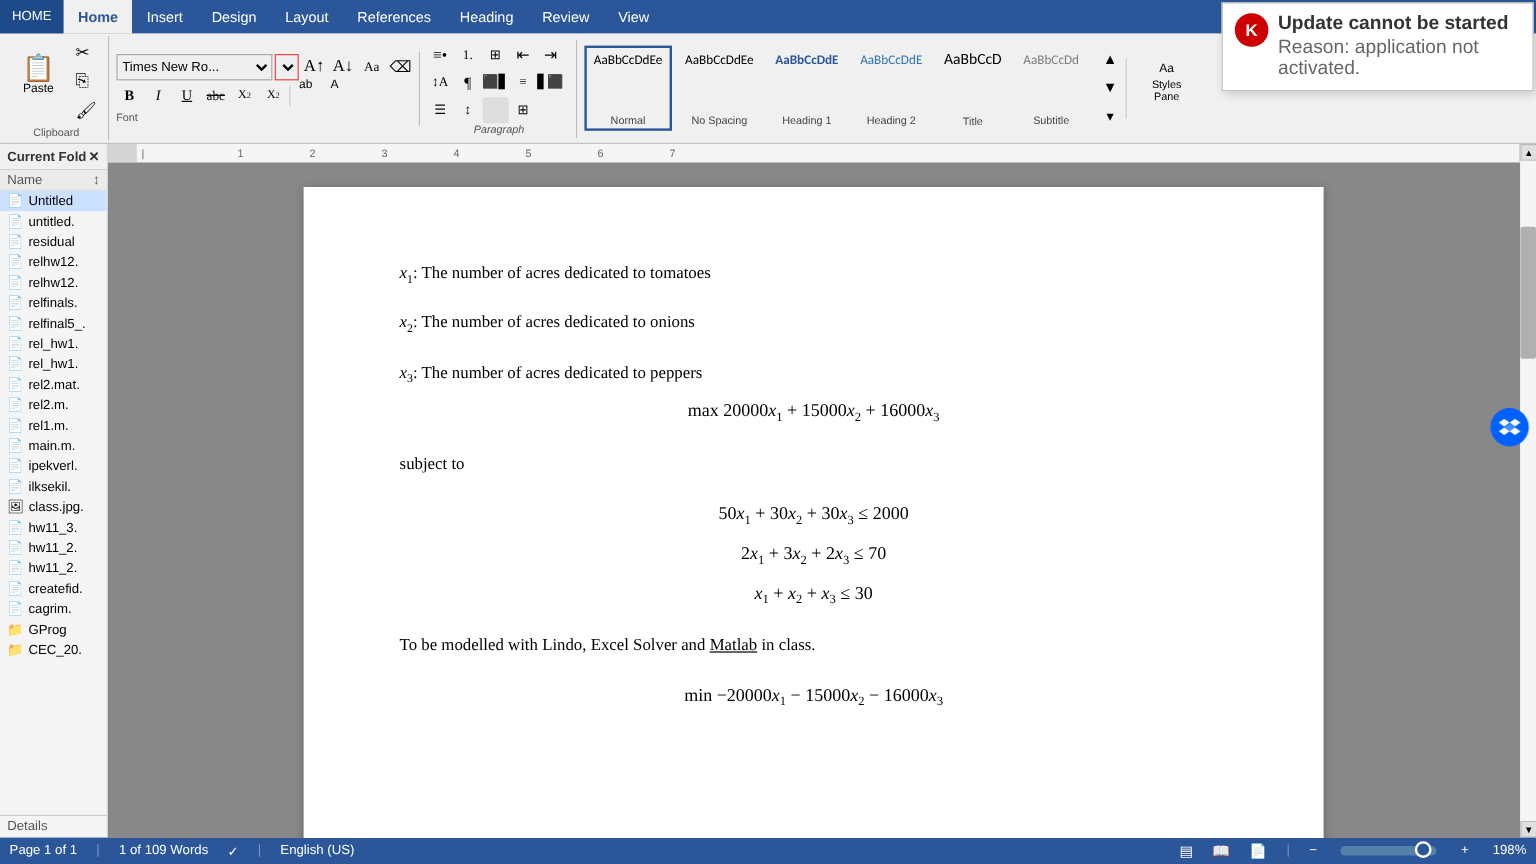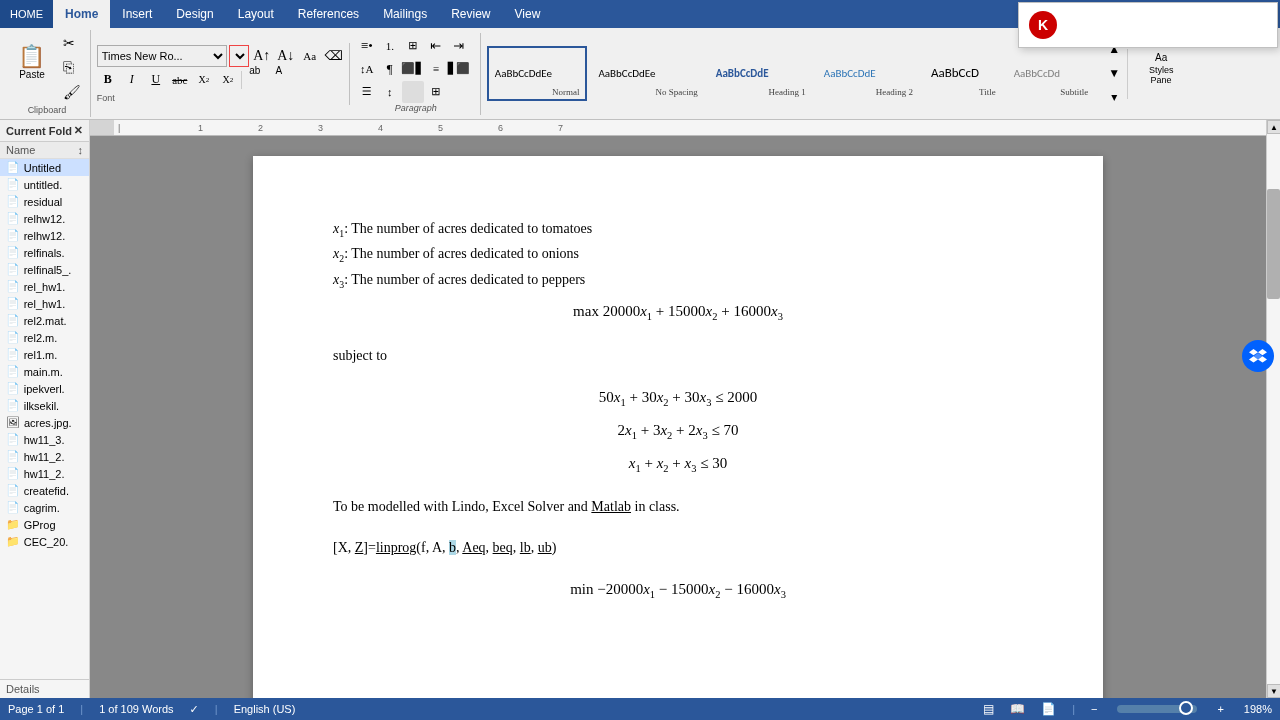--- a/index.html
+++ b/index.html
@@ -103,34 +103,34 @@
       justify-content: center;
       border-radius: 2px;
     }
     .fmt-btn.bold { font-weight: bold; }
     .fmt-btn.italic { font-style: italic; }
     .fmt-btn.underline { text-decoration: underline; }
 
     
     .style-preset {
       display: flex;
-      flex-direction: row;
+      flex-direction: column;
       align-items: center;
       padding: 2px 6px;
       cursor: pointer;
       border: 1px solid transparent;
       min-width: 60px;
     }
     .style-preview {
       font-size: 13px;
       line-height: 1.4;
     }
     .style-label {
       font-size: 9px;
-      font-family: Liberation Serif, serif;
+      font-family: Liberation Sans, sans-serif;
       color: #444;
       margin-top: 37px;
     }
 
     
     #notification {
       position: fixed;
       top: 2px;
       right: 2px;
       background: #fff;
@@ -338,21 +338,21 @@
 </head>
 <body>
 
 <div id="ribbon-tabs">
   <div class="ribbon-tab" style="background:#1e4a8a; font-size:11px; padding:4px 10px;">HOME</div>
   <div class="ribbon-tab active">Home</div>
   <div class="ribbon-tab">Insert</div>
   <div class="ribbon-tab">Design</div>
   <div class="ribbon-tab">Layout</div>
   <div class="ribbon-tab">References</div>
-  <div class="ribbon-tab">Mailings</div>
+  <div class="ribbon-tab">Heading</div>
   <div class="ribbon-tab">Review</div>
   <div class="ribbon-tab">View</div>
 </div>
 
 <div id="ribbon-toolbar">
 
   <div class="toolbar-group">
     <div style="display:flex; gap:2px; align-items:center;">
       <button class="toolbar-btn paste-btn">
         <span class="paste-icon">📋</span>
@@ -456,20 +456,24 @@
       <button class="toolbar-btn" style="width:50px; height:50px; font-size:10px; flex-direction:column; text-align:center;">
         <span>Aa</span>
         <span style="font-size:9px;">Styles<br>Pane</span>
       </button>
     </div>
   </div>
 </div>
 
 <div id="notification">
   <div class="notif-icon">K</div>
+  <div>
+    <div class="notif-title">Update cannot be started</div>
+    <div class="notif-reason">Reason: application not activated.</div>
+  </div>
 </div>
 
 <div id="main-area">
 
   <div id="sidebar">
     <div id="sidebar-header">
       <span>Current Fold</span>
       <span style="cursor:pointer;">✕</span>
     </div>
     <div class="sidebar-col-header">
@@ -532,21 +536,21 @@
       <div class="sidebar-item">
         <span class="file-icon">📄</span>
         <span>ipekverl.</span>
       </div>
       <div class="sidebar-item">
         <span class="file-icon">📄</span>
         <span>ilksekil.</span>
       </div>
       <div class="sidebar-item">
         <span class="file-icon">🖼</span>
-        <span>acres.jpg.</span>
+        <span>class.jpg.</span>
       </div>
       <div class="sidebar-item">
         <span class="file-icon">📄</span>
         <span>hw11_3.</span>
       </div>
       <div class="sidebar-item">
         <span class="file-icon">📄</span>
         <span>hw11_2.</span>
       </div>
       <div class="sidebar-item">
@@ -588,21 +592,21 @@
         <span style="width:60px;">7</span>
       </div>
     </div>
 
     <div id="doc-area">
       <div id="document">
 
         <p style="margin:2px 0;">
           <em>x</em><sub>1</sub>: The number of acres dedicated to tomatoes
         </p>
-        <p style="margin:2px 0;">
+        <p style="margin:18px 0;">
           <em>x</em><sub>2</sub>: The number of acres dedicated to onions
         </p>
         <p style="margin:2px 0;">
           <em>x</em><sub>3</sub>: The number of acres dedicated to peppers
         </p>
 
 
         <div class="math-line">
           max 20000<em>x</em><sub>1</sub> + 15000<em>x</em><sub>2</sub> + 16000<em>x</em><sub>3</sub>
         </div>
@@ -616,23 +620,20 @@
           2<em>x</em><sub>1</sub> + 3<em>x</em><sub>2</sub> + 2<em>x</em><sub>3</sub> ≤ 70
         </div>
         <div class="math-line">
           <em>x</em><sub>1</sub> + <em>x</em><sub>2</sub> + <em>x</em><sub>3</sub> ≤ 30
         </div>
 
         <p style="margin:20px 0;">
           To be modelled with Lindo, Excel Solver and <span class="underline-link">Matlab</span> in class.
         </p>
 
-        <p style="margin: 12px 0;">
-          [X, <span class="underline-link">Z</span>]=<span class="underline-link">linprog</span>(f, A, <span class="highlight-blue">b</span>, <span class="underline-link">Aeq</span>, <span class="underline-link">beq</span>, <span class="underline-link">lb</span>, <span class="underline-link">ub</span>)
-        </p>
 
         <div class="math-line" style="margin-top:20px;">
           min −20000<em>x</em><sub>1</sub> − 15000<em>x</em><sub>2</sub> − 16000<em>x</em><sub>3</sub>
         </div>
       </div>
     </div>
   </div>
 
   <div id="right-scrollbar">
     <button style="width:14px; height:14px; background:#e0e0e0; border:1px solid #bbb; cursor:pointer; font-size:8px; display:flex; align-items:center; justify-content:center;">▲</button>

